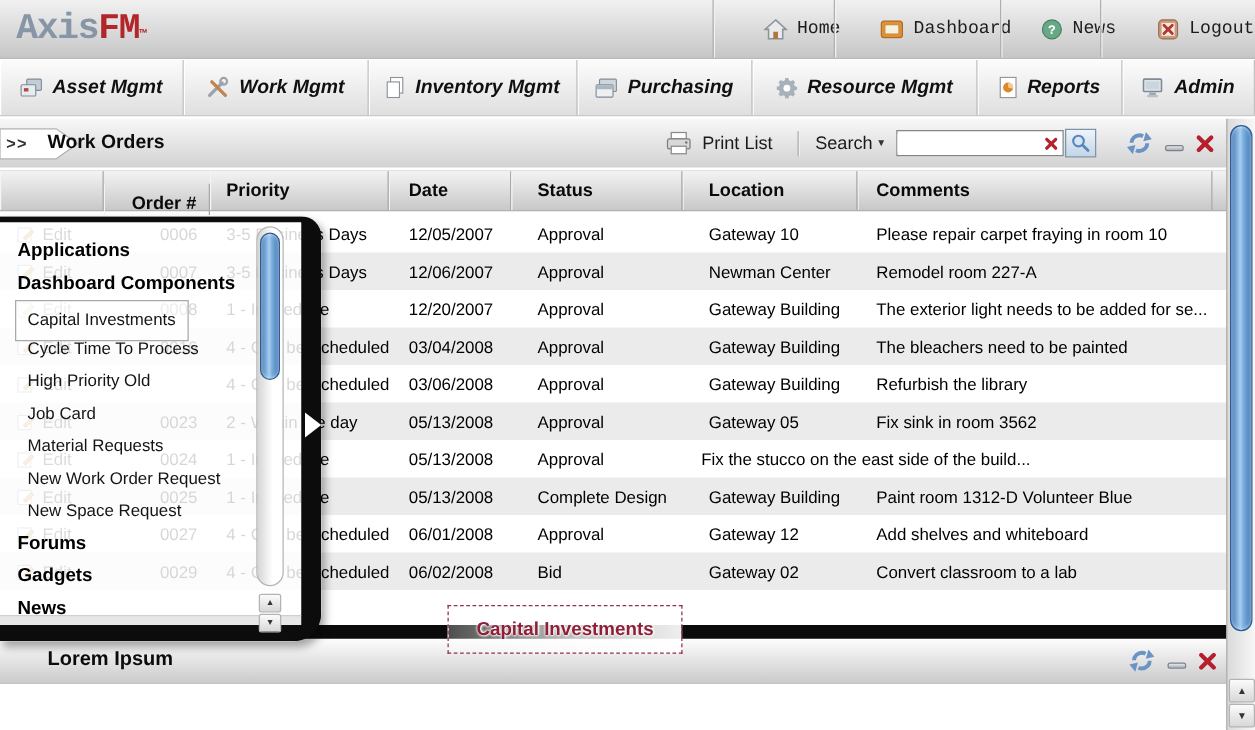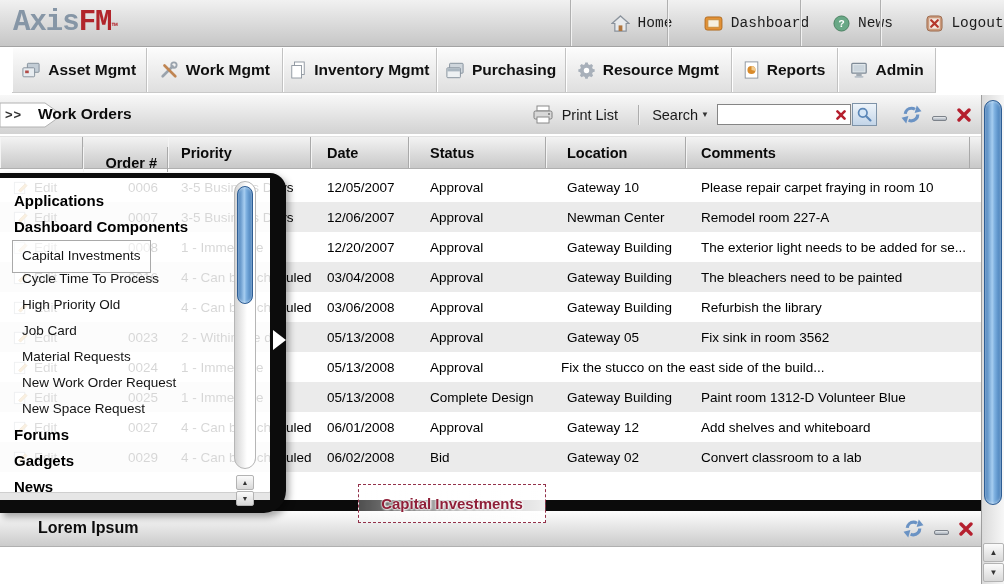--- a/index.html
+++ b/index.html
@@ -14,22 +14,22 @@
   .logo .fm { color:#b1252b; }
   .logo .tm { font-size:10px; color:#b1252b; vertical-align:baseline; }
   .utilnav { position:absolute; right:0; top:0; height:46px; display:flex; }
   .utilcell { display:flex; align-items:center; justify-content:center; gap:8px;
     border-left:1px solid #b0b0b0; box-shadow:inset 1px 0 0 #f2f2f2;
     font-size:14.5px; color:#1c1c1c; cursor:pointer;padding-left:45px; }
   .utilcell:nth-child(1){width:97px}.utilcell:nth-child(2){width:133px}
   .utilcell:nth-child(3){width:80px}.utilcell:nth-child(4){width:124px}
 
   
-  .mainnav { position:absolute; top:48px; left:12px; width:924px; height:45px; display:flex;
-    background:linear-gradient(#fcfcfc,#dfdfdf); border-bottom:1px solid #c9c9c9; }
+  .mainnav { position:absolute; top:48px; left:0; width:1004px; height:45px; display:flex;
+    background:linear-gradient(#fcfcfc,#dfdfdf); border-bottom:1px solid #c9c9c9;font-style:italic; }
   .navtab { display:flex; align-items:center; justify-content:center; gap:8px;
     font-weight:bold; font-size:15.5px; color:#101010; border-right:1px solid #c2c2c2;
     box-shadow:inset 1px 0 0 #ffffff; cursor:pointer; }
   .navtab:nth-child(1){width:147px}.navtab:nth-child(2){width:148px}
   .navtab:nth-child(3){width:167px}.navtab:nth-child(4){width:140px}
   .navtab:nth-child(5){width:180px}.navtab:nth-child(6){width:116px}
   .navtab:nth-child(7){width:106px}
 
   .content { position:absolute; top:94px; left:0; width:1004px; height:490px; background:#fff; }
 
@@ -92,21 +92,21 @@
   .blue-thumb { border-radius:10px; border:1px solid #2d5d94;
     background:linear-gradient(90deg,#3f78b4,#a6cdf0 45%,#7db0e0 60%,#3f78b4);
     box-shadow:inset 0 0 3px rgba(255,255,255,0.7); cursor:grab; }
   .main-thumb { position:absolute; left:2px; top:5px; width:18px; height:405px; }
   .scroll-btns { position:absolute; bottom:2px; left:1px; width:21px; }
   .sbtn { height:19px; margin-top:1px; background:linear-gradient(#fbfbfb,#d8d8d8);
     border:1px solid #b3b3b3; border-radius:2px; font-size:8px; text-align:center;
     line-height:18px; color:#333; cursor:pointer; }
 
   
-  .panel { position:absolute; top:79px; left:0; width:286px; height:340px; z-index:5;
+  .panel { position:absolute; top:79px; left:0; width:257px; height:340px; z-index:5;
     border-top:5px solid #0c0c0c; border-right:16px solid #0c0c0c; border-bottom:13px solid #0c0c0c;
     border-radius:0 16px 22px 0; background:rgba(255,255,255,0.84);
     box-shadow:3px 4px 7px rgba(0,0,0,0.35); }
   .panel-footer { position:absolute; bottom:0; left:0; right:0; height:8px; background:#e6e6e6; border-top:1px solid #cfcfcf; }
   .panel-list { position:absolute; top:10px; left:0; right:30px; }
   .p-head { font-weight:bold; font-size:15px; color:#000; padding-left:14px; height:26px; line-height:26px; cursor:pointer; white-space:nowrap;}
   .p-item { font-size:13.5px; color:#141414; padding-left:22px; height:26px; line-height:26px; cursor:pointer; white-space:nowrap;}
   .p-item.boxed span { display:inline-block; border:1px solid #a9a9a9; padding:2px 9px 3px;
     margin-left:-10px; background:rgba(255,255,255,0.55); }
   .panel-scroll { position:absolute; right:14px; top:3px; width:22px; height:288px;

